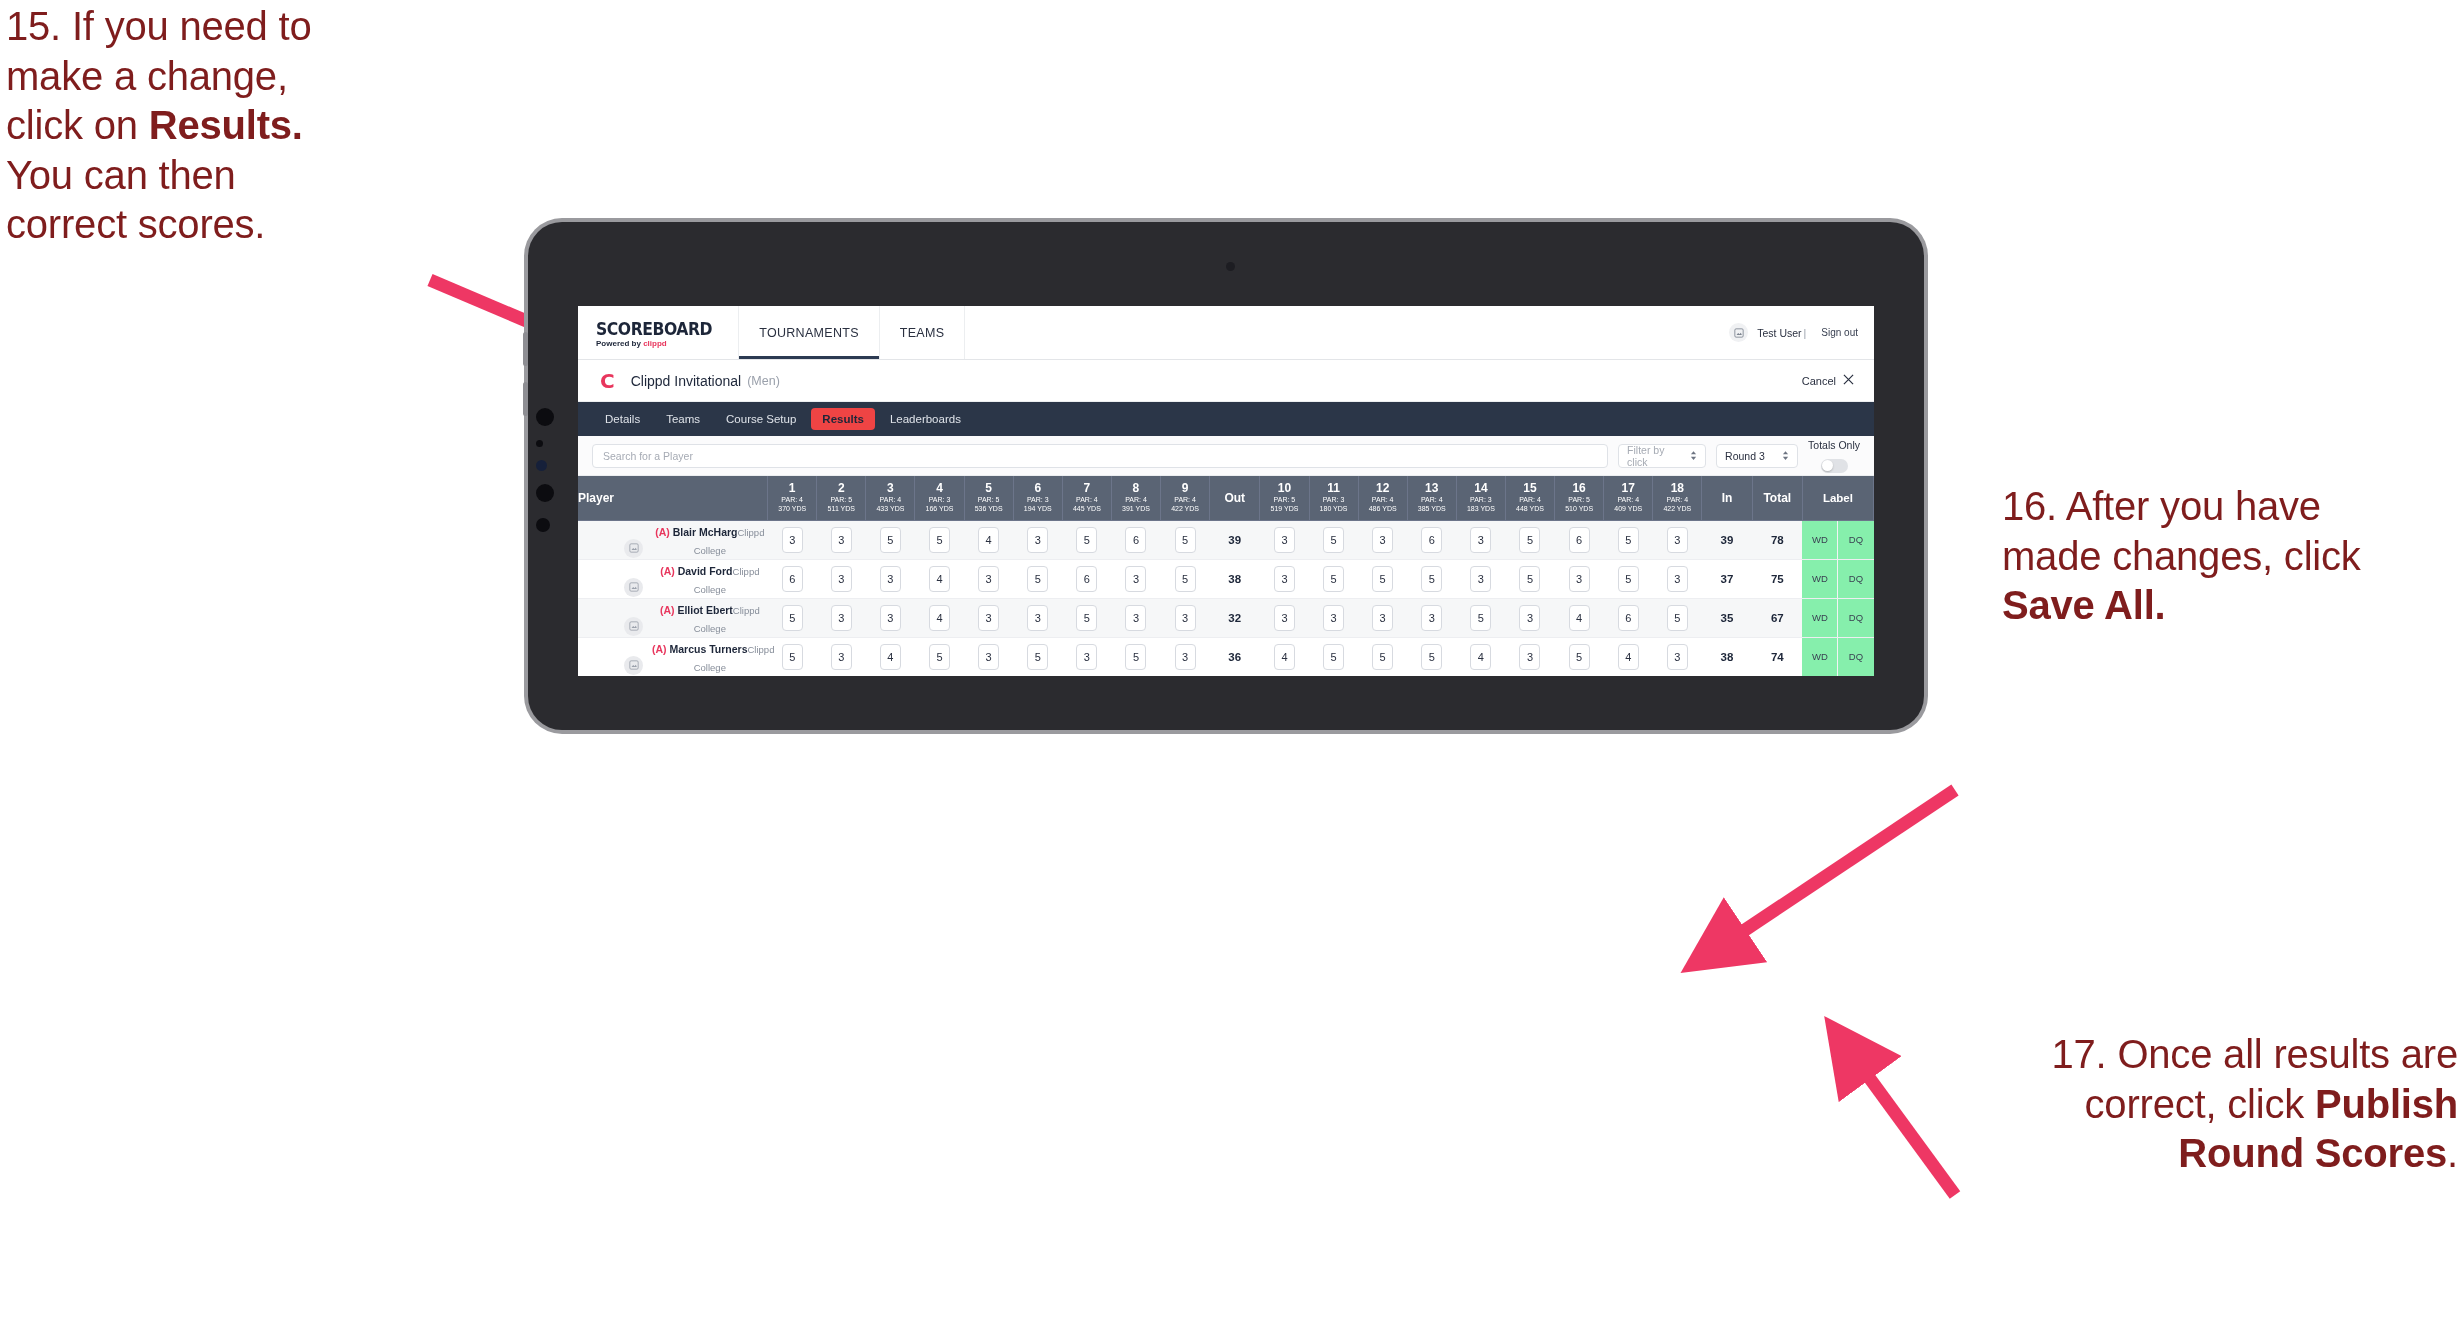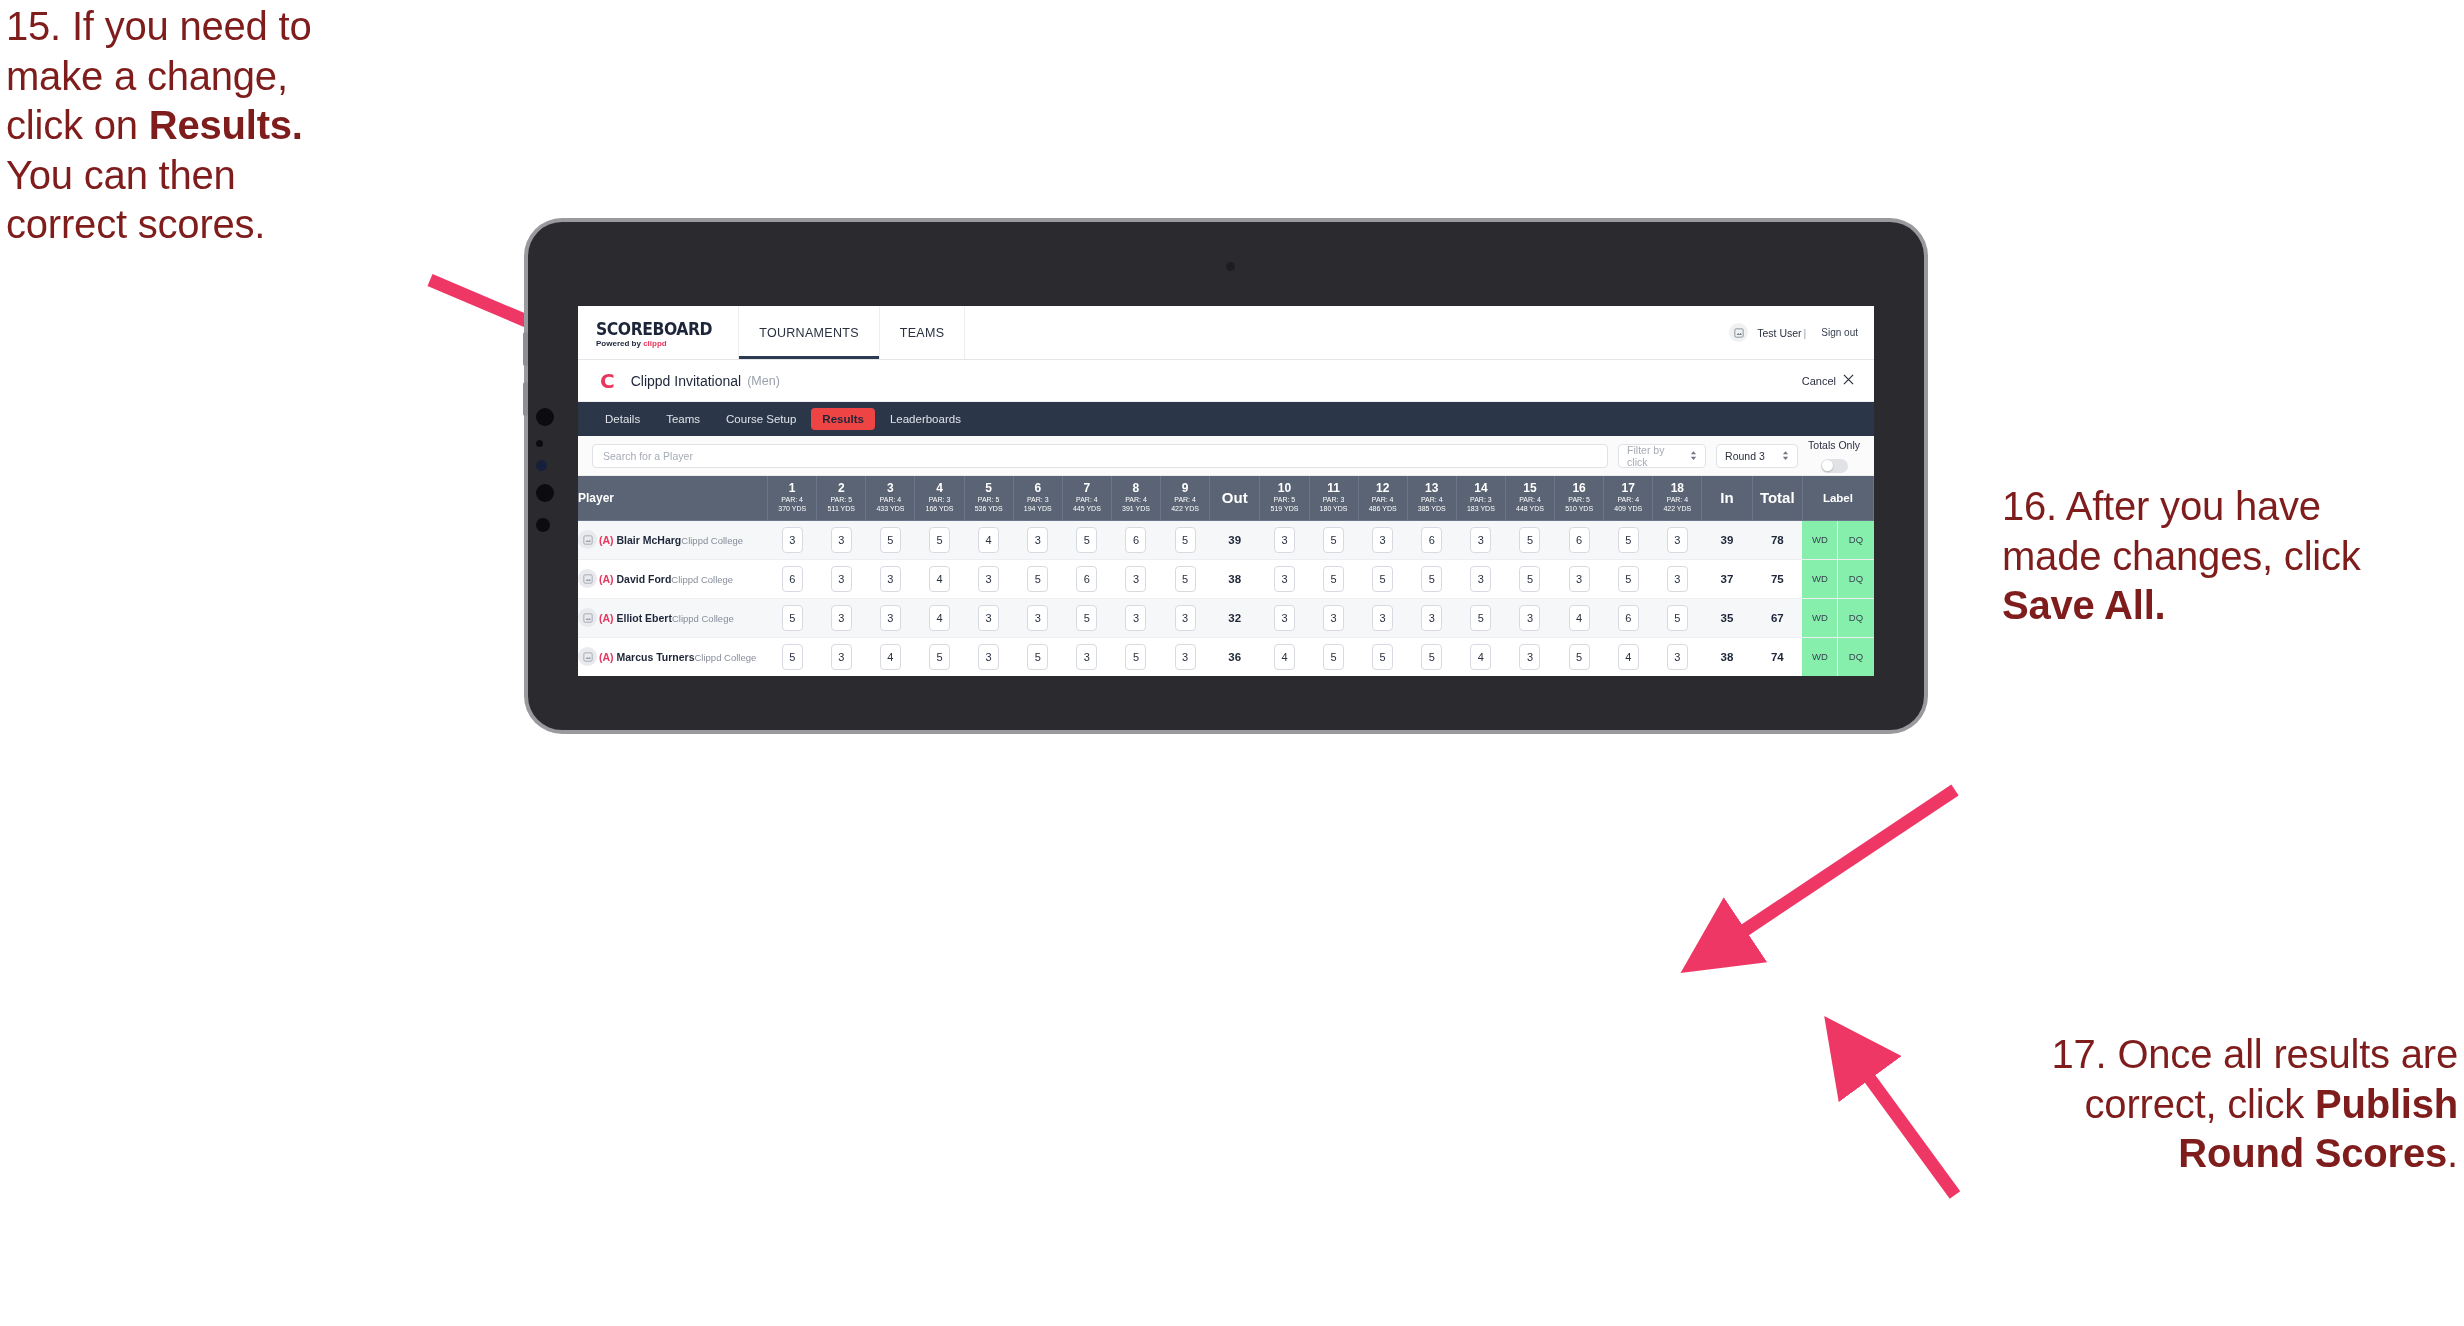--- a/index.html
+++ b/index.html
@@ -152,35 +152,35 @@
   
   .table-wrap { background:#ffffff; }
   table.scorecard { border-collapse: collapse; width: 1296px; table-layout: fixed; }
   table.scorecard thead th {
     background: #5a6474; color: #ffffff; font-weight: 700;
     border-right: 1px solid #6c758a; border-bottom: 1px solid #6c758a;
     padding: 0; height: 44px; vertical-align: middle;
   }
   th.col-player { width: 166px; text-align: left; padding-left: 14px; font-size: 12px; }
   th.col-hole   { width: 43px; }
-  th.col-sub    { width: 44px; font-size: 15px; margin-top: 27px; }
+  th.col-sub    { width: 44px; font-size: 12px; margin-top: 27px; }
   th.col-label  { width: 62px; font-size: 11.5px; border-right: none; }
   .hole-num { font-size: 12px; font-weight: 700; line-height: 1.05; }
   .hole-par { font-size: 7px; font-weight: 400; line-height: 1.25; margin-top: 2px; }
   .hole-yds { font-size: 7px; font-weight: 400; line-height: 1.25; }
 
   table.scorecard tbody tr { height: 38px; }
   table.scorecard tbody tr.odd  { background: #f6f7f8; }
   table.scorecard tbody tr.even { background: #ffffff; }
   table.scorecard tbody td {
     border-bottom: 1px solid #edeef1; padding: 0; text-align: center;
     vertical-align: middle;
   }
   td.player-cell { text-align: left; padding-left: 12px; }
-  .player-inner { display: flex; align-items: flex-start; gap: 2px; }
+  .player-inner { display: flex; align-items: flex-end; gap: 9px; padding-left: 46px; }
   .p-avatar {
     width: 19px; height: 19px; border-radius: 50%; background: #e9eaed;
     flex: 0 0 19px; display: flex; align-items: center; justify-content: center;
   }
   .p-names { min-width: 0; }
   .p-name { font-size: 10.5px; color: #1d2639; font-weight: 700; line-height: 1.22;
             white-space: nowrap; overflow: hidden; }
   .p-name .amateur { color: #e8365d; font-weight: 700; }
   .p-team { font-size: 9.5px; color: #868d99; line-height: 1.22; margin-top: 1px; }
   .score-input {

